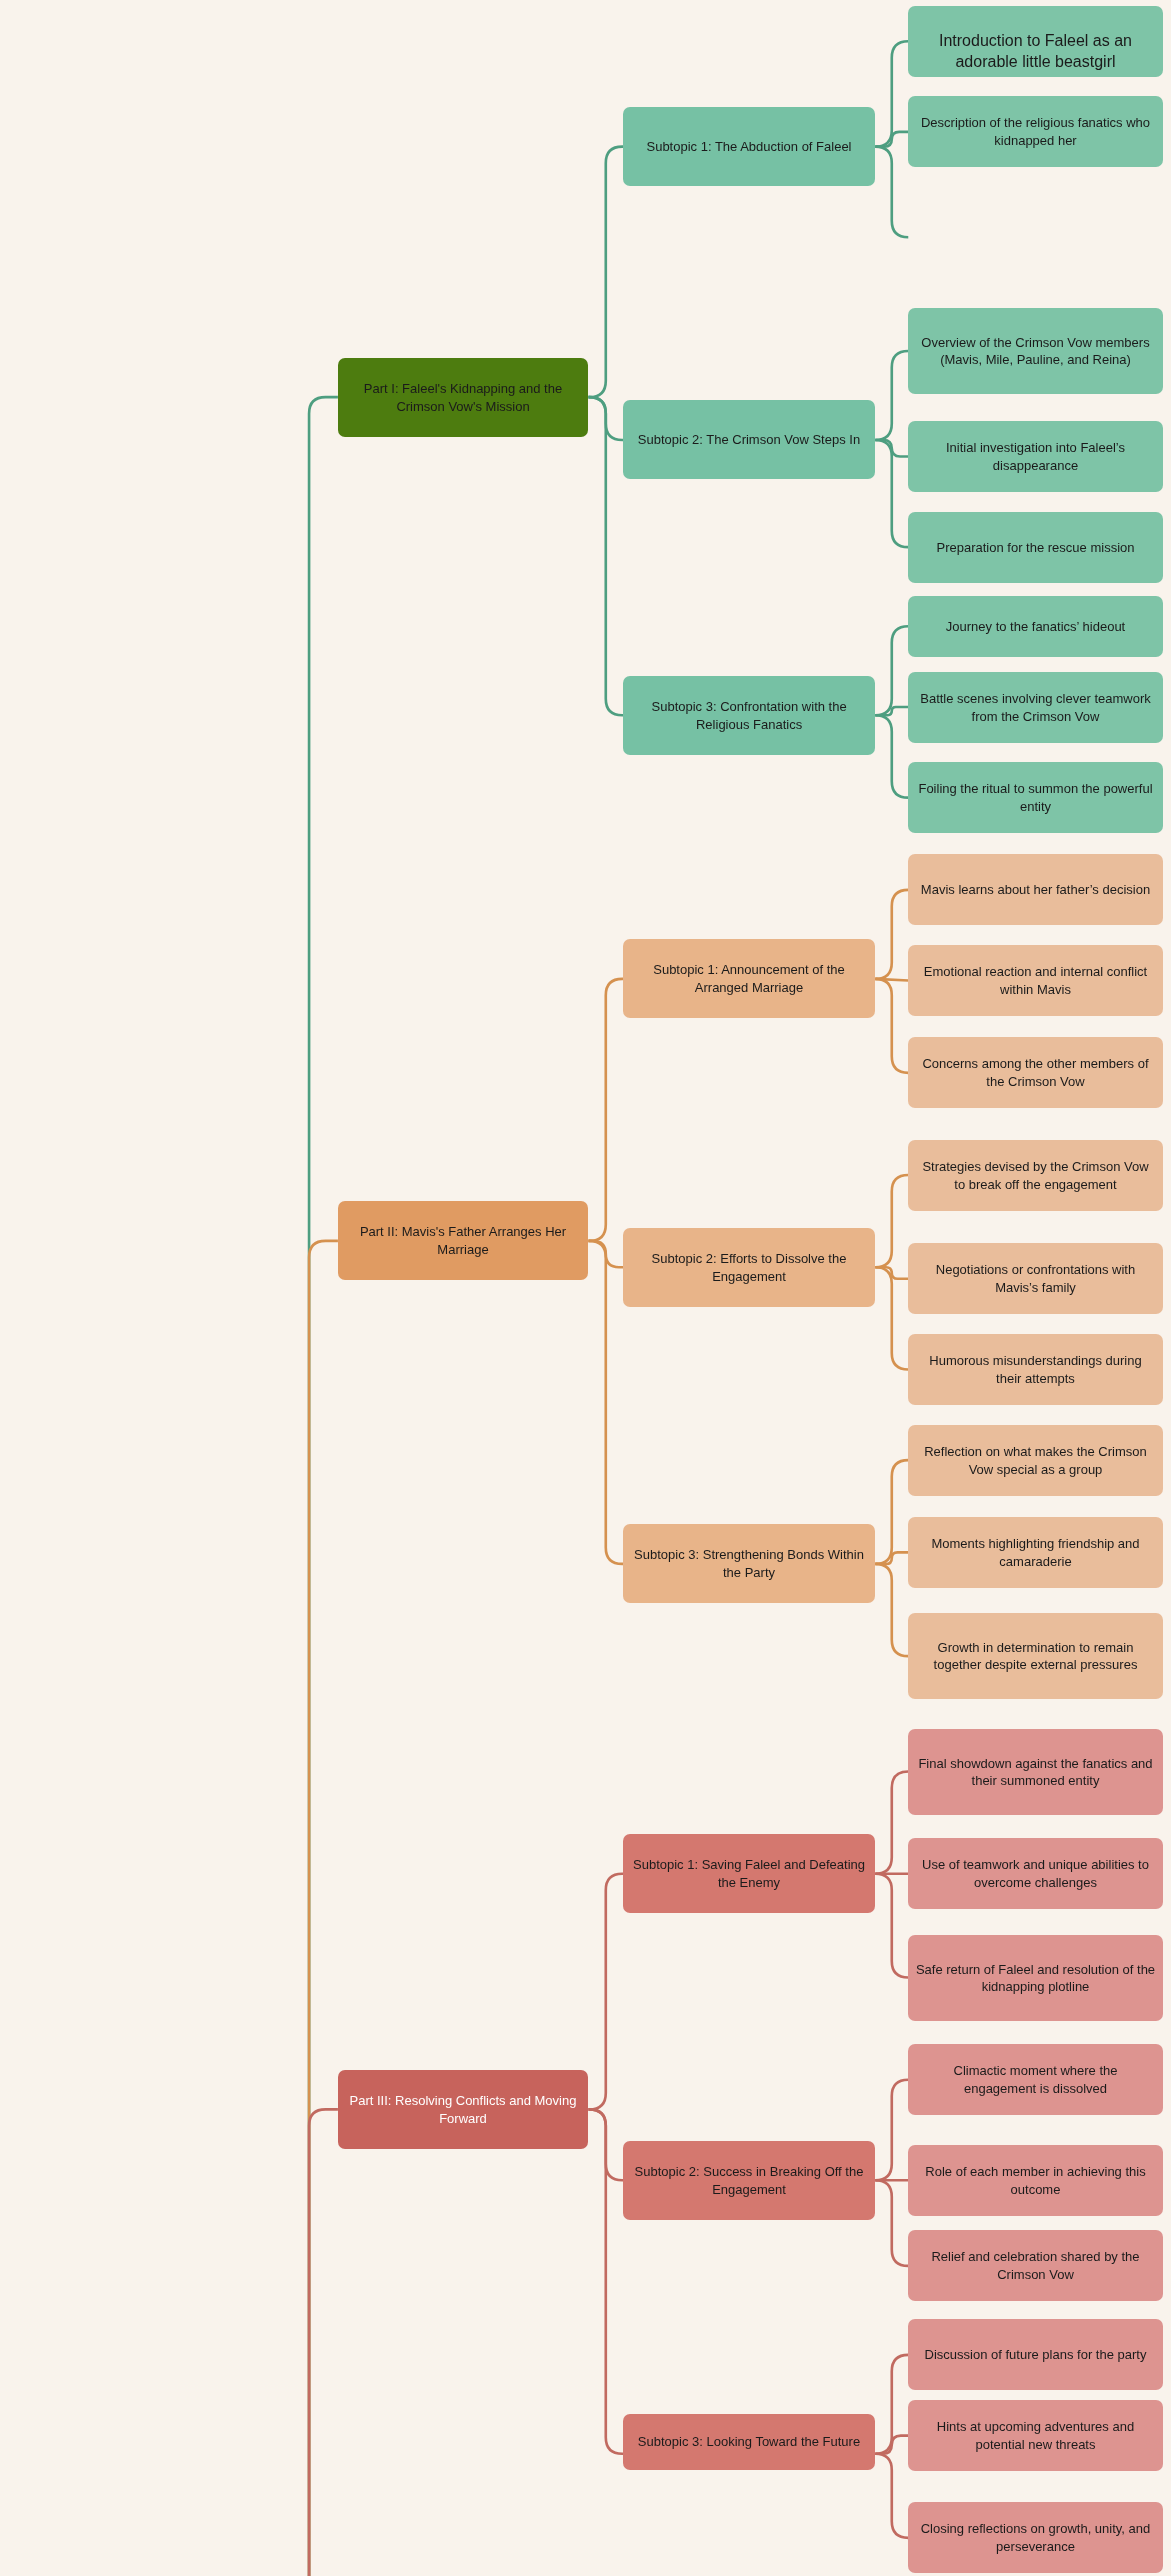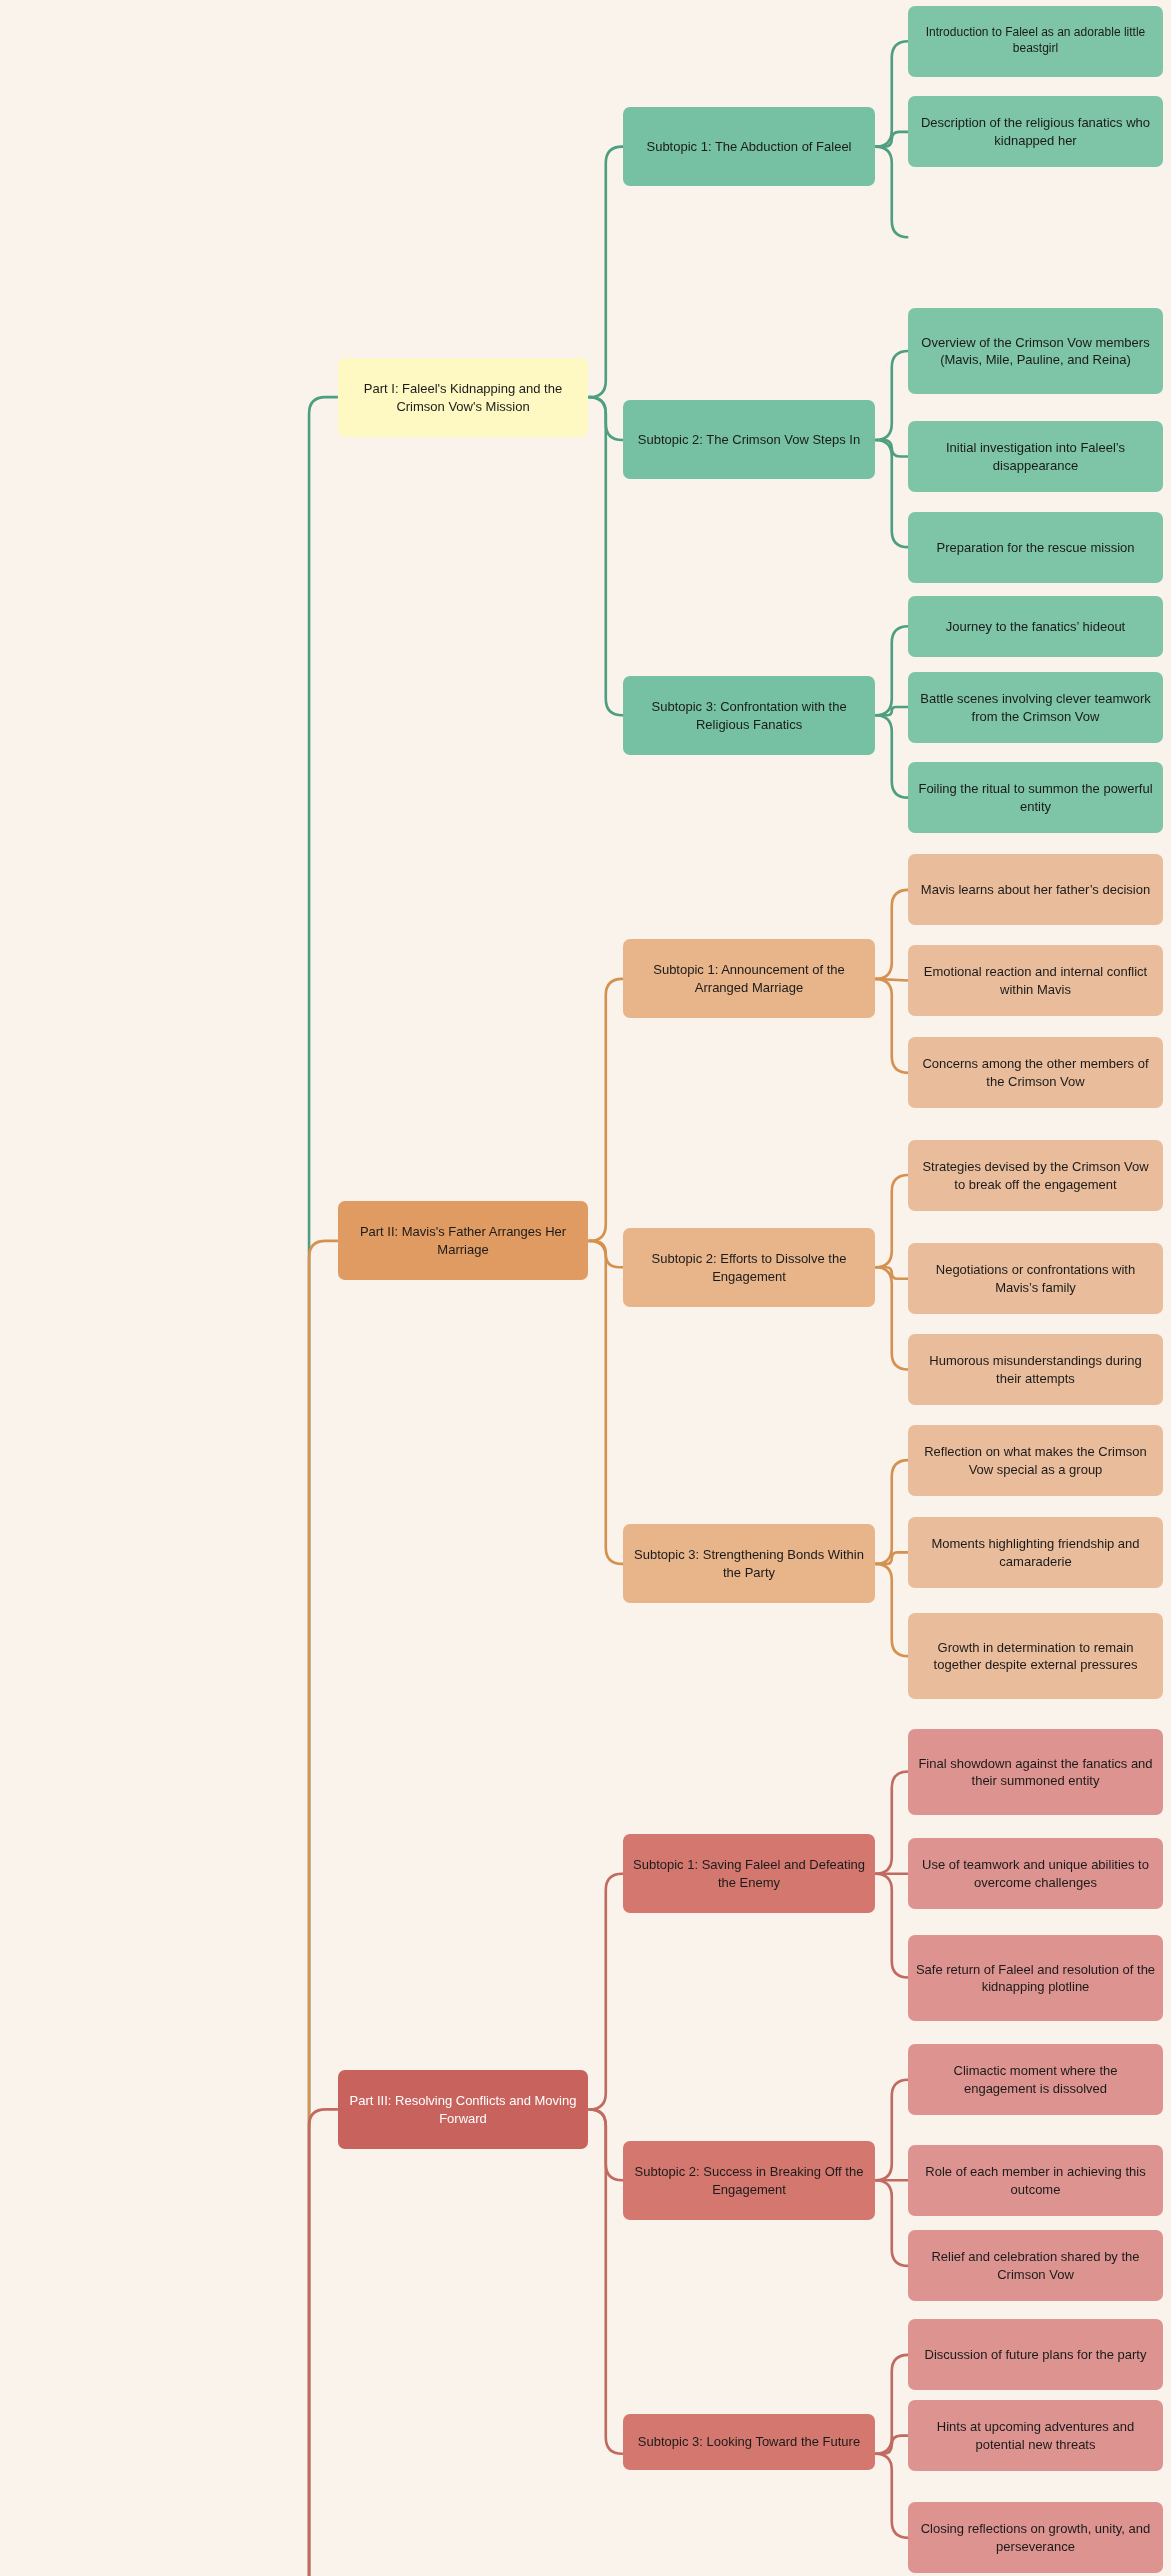--- a/index.html
+++ b/index.html
@@ -41,21 +41,21 @@
   }
   .node-branch {
     font-size: 13px;
   }
   .node-sub {
     font-size: 13px;
   }
   .node-leaf {
     font-size: 13px;
   }
-  .clr-green-branch { background: #fef9c3; }
+  .clr-green-branch { background: #4d7c0f; }
   .clr-green-sub    { background: #76c1a4; }
   .clr-green-leaf   { background: #7ec4a7; }
   .clr-orange-branch{ background: #e09b62; }
   .clr-orange-sub   { background: #e8b489; }
   .clr-orange-leaf  { background: #e9bd9b; }
   .clr-red-branch   { background: #c7635c; color:#ffffff; }
   .clr-red-sub      { background: #d4786f; }
   .clr-red-leaf     { background: #dd9490; }
   .node-text {
     display: block;
@@ -106,21 +106,21 @@
       <path d="M 531 1489 L 531 1489 Q 541 1489 541 1479 L 541 1439 Q 541 1429 551 1429 L 551 1429" fill="none" stroke="#c16a60" stroke-width="1.6"></path>
       <path d="M 531 1489 L 535.5 1489 Q 541 1489 541 1483.5 L 541 1483.5 Q 541 1478 546.5 1478 L 551 1478" fill="none" stroke="#c16a60" stroke-width="1.6"></path>
       <path d="M 531 1489 L 531 1489 Q 541 1489 541 1499 L 541 1530 Q 541 1540 551 1540 L 551 1540" fill="none" stroke="#c16a60" stroke-width="1.6"></path>
     </svg>
 <div class="node clr-green-branch node-branch" style="left: 338px; top: 358px; width: 250px; height: 79px; font-size: 13px; border-radius: 7px;">
       <span class="node-text">Part I: Faleel's Kidnapping and the Crimson Vow's Mission</span>
     </div>
     <div class="node clr-green-sub node-sub" style="left: 623px; top: 107px; width: 252px; height: 79px; font-size: 13px; border-radius: 7px;">
       <span class="node-text">Subtopic 1: The Abduction of Faleel</span>
     </div>
-    <div class="node clr-green-leaf node-leaf" style="left: 908px; top: 5.8px; width: 255px; height: 71px; font-size: 12px; border-radius: 7px;">
+    <div class="node clr-green-leaf node-leaf" style="left: 908px; top: 5.8px; width: 255px; height: 71px; font-size: 16px; border-radius: 7px; align-items: flex-end;">
       <span class="node-text">Introduction to Faleel as an adorable little beastgirl</span>
     </div>
     <div class="node clr-green-leaf node-leaf" style="left: 908px; top: 96px; width: 255px; height: 71px; font-size: 13px; border-radius: 7px;">
       <span class="node-text">Description of the religious fanatics who kidnapped her</span>
     </div>
     <div class="node clr-green-sub node-sub" style="left: 623px; top: 400px; width: 252px; height: 79px; font-size: 13px; border-radius: 7px;">
       <span class="node-text">Subtopic 2: The Crimson Vow Steps In</span>
     </div>
     <div class="node clr-green-leaf node-leaf" style="left: 908px; top: 308px; width: 255px; height: 86px; font-size: 13px; border-radius: 7px;">
       <span class="node-text">Overview of the Crimson Vow members (Mavis, Mile, Pauline, and Reina)</span>

